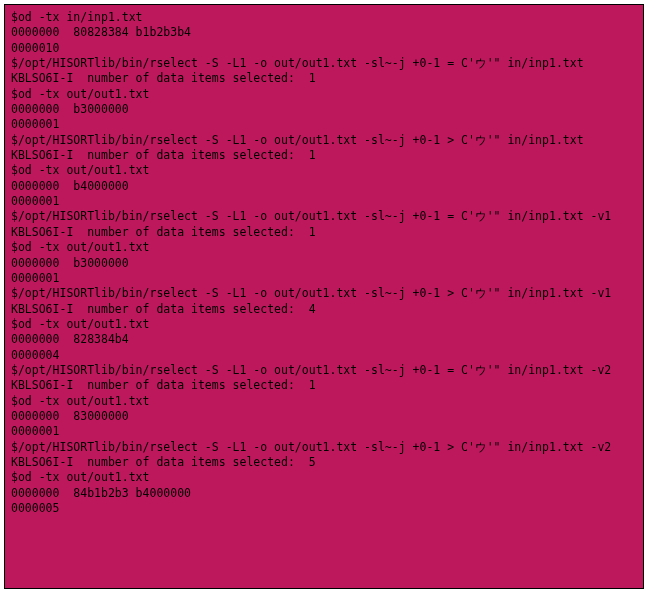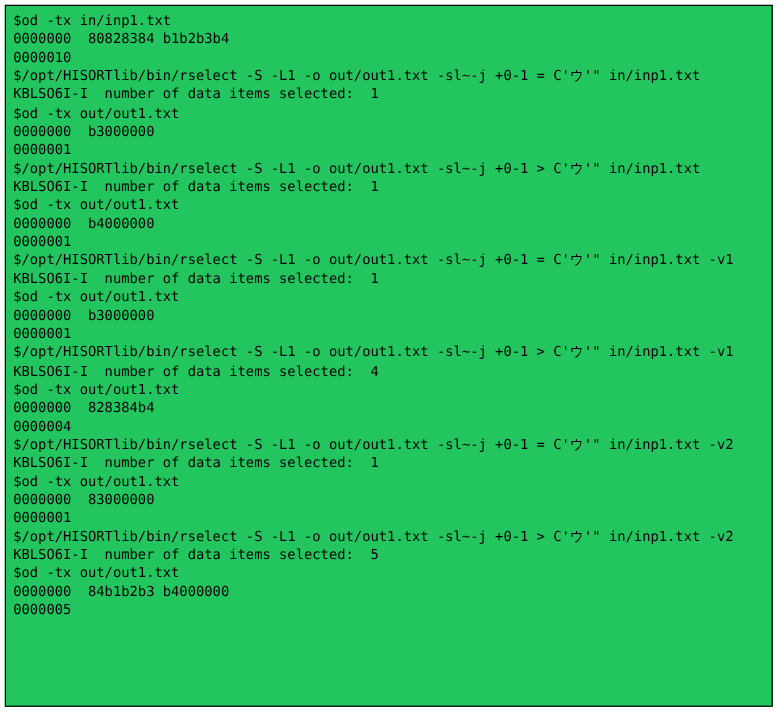--- a/index.html
+++ b/index.html
@@ -13,21 +13,21 @@
     font-family: "DejaVu Sans Mono", "Liberation Mono", monospace;
   }
   #terminal-window {
     position: absolute;
     left: 4px;
     top: 4px;
     width: 640px;
     height: 585px;
     box-sizing: border-box;
     border: 1px solid #000000;
-    background: #22c55e;
+    background: #be185d;
     overflow: hidden;
   }
   #terminal-output {
     padding: 5px 6px 0 6px;
     margin: 0;
     font-family: "DejaVu Sans Mono", "Liberation Mono", monospace;
     font-size: 11.5px;
     line-height: 15.35px;
     color: #000000;
     white-space: pre;

